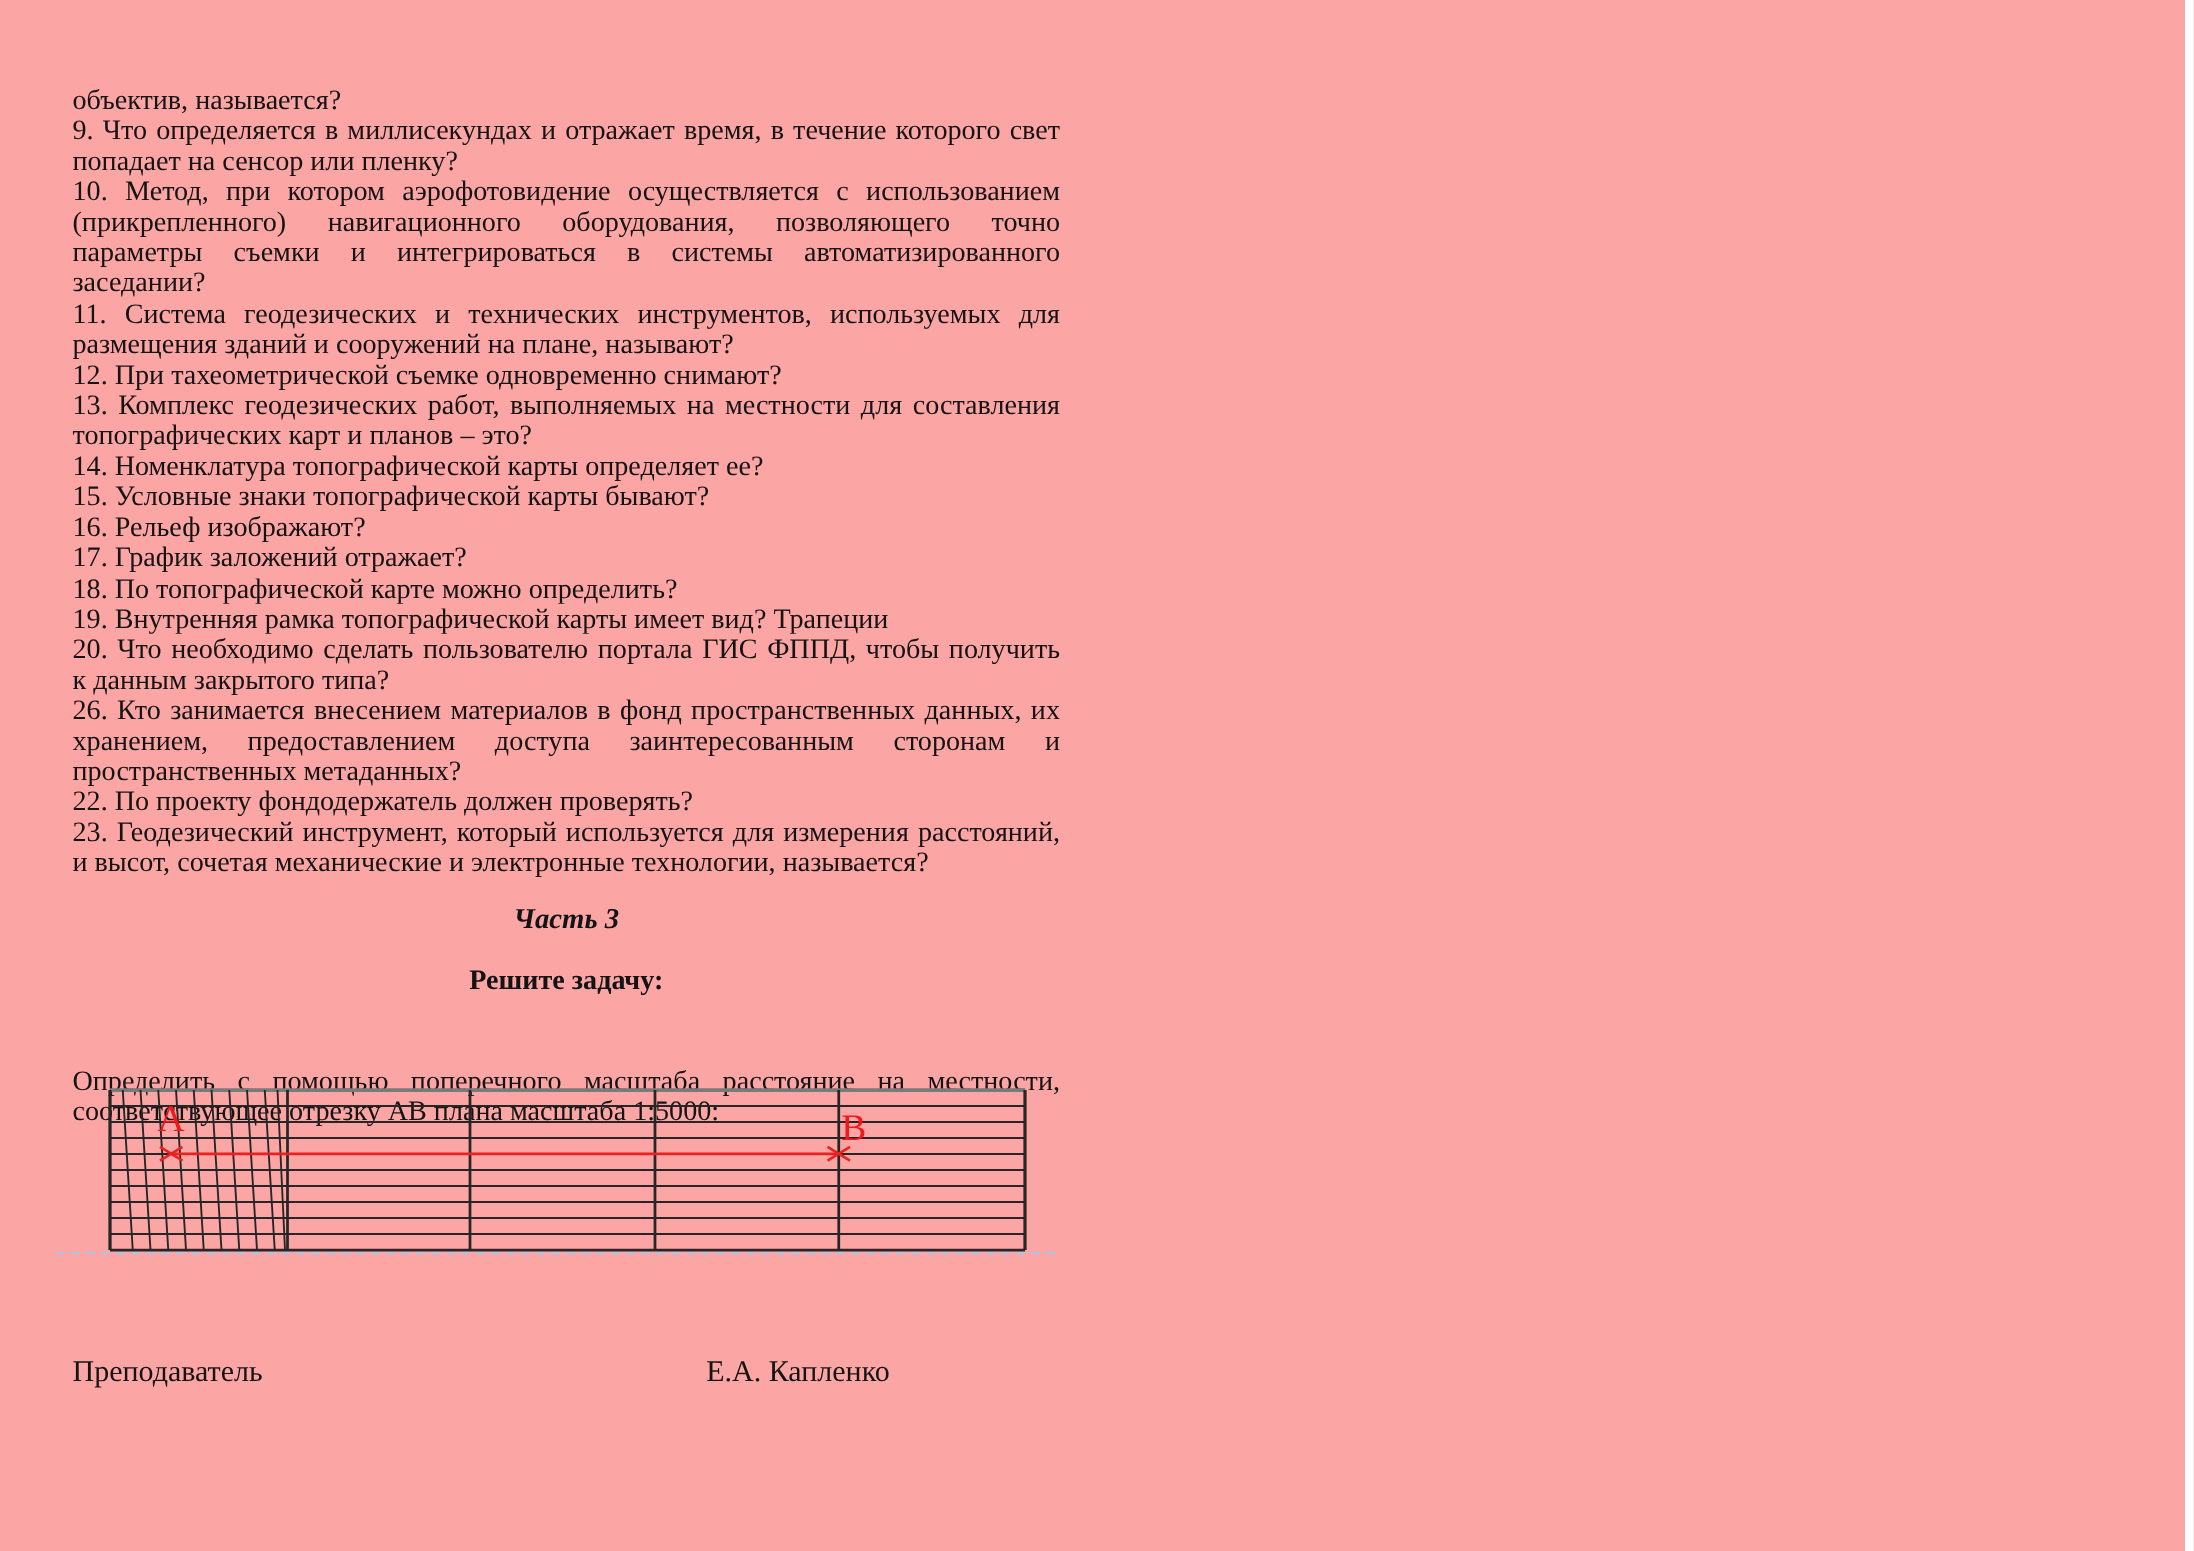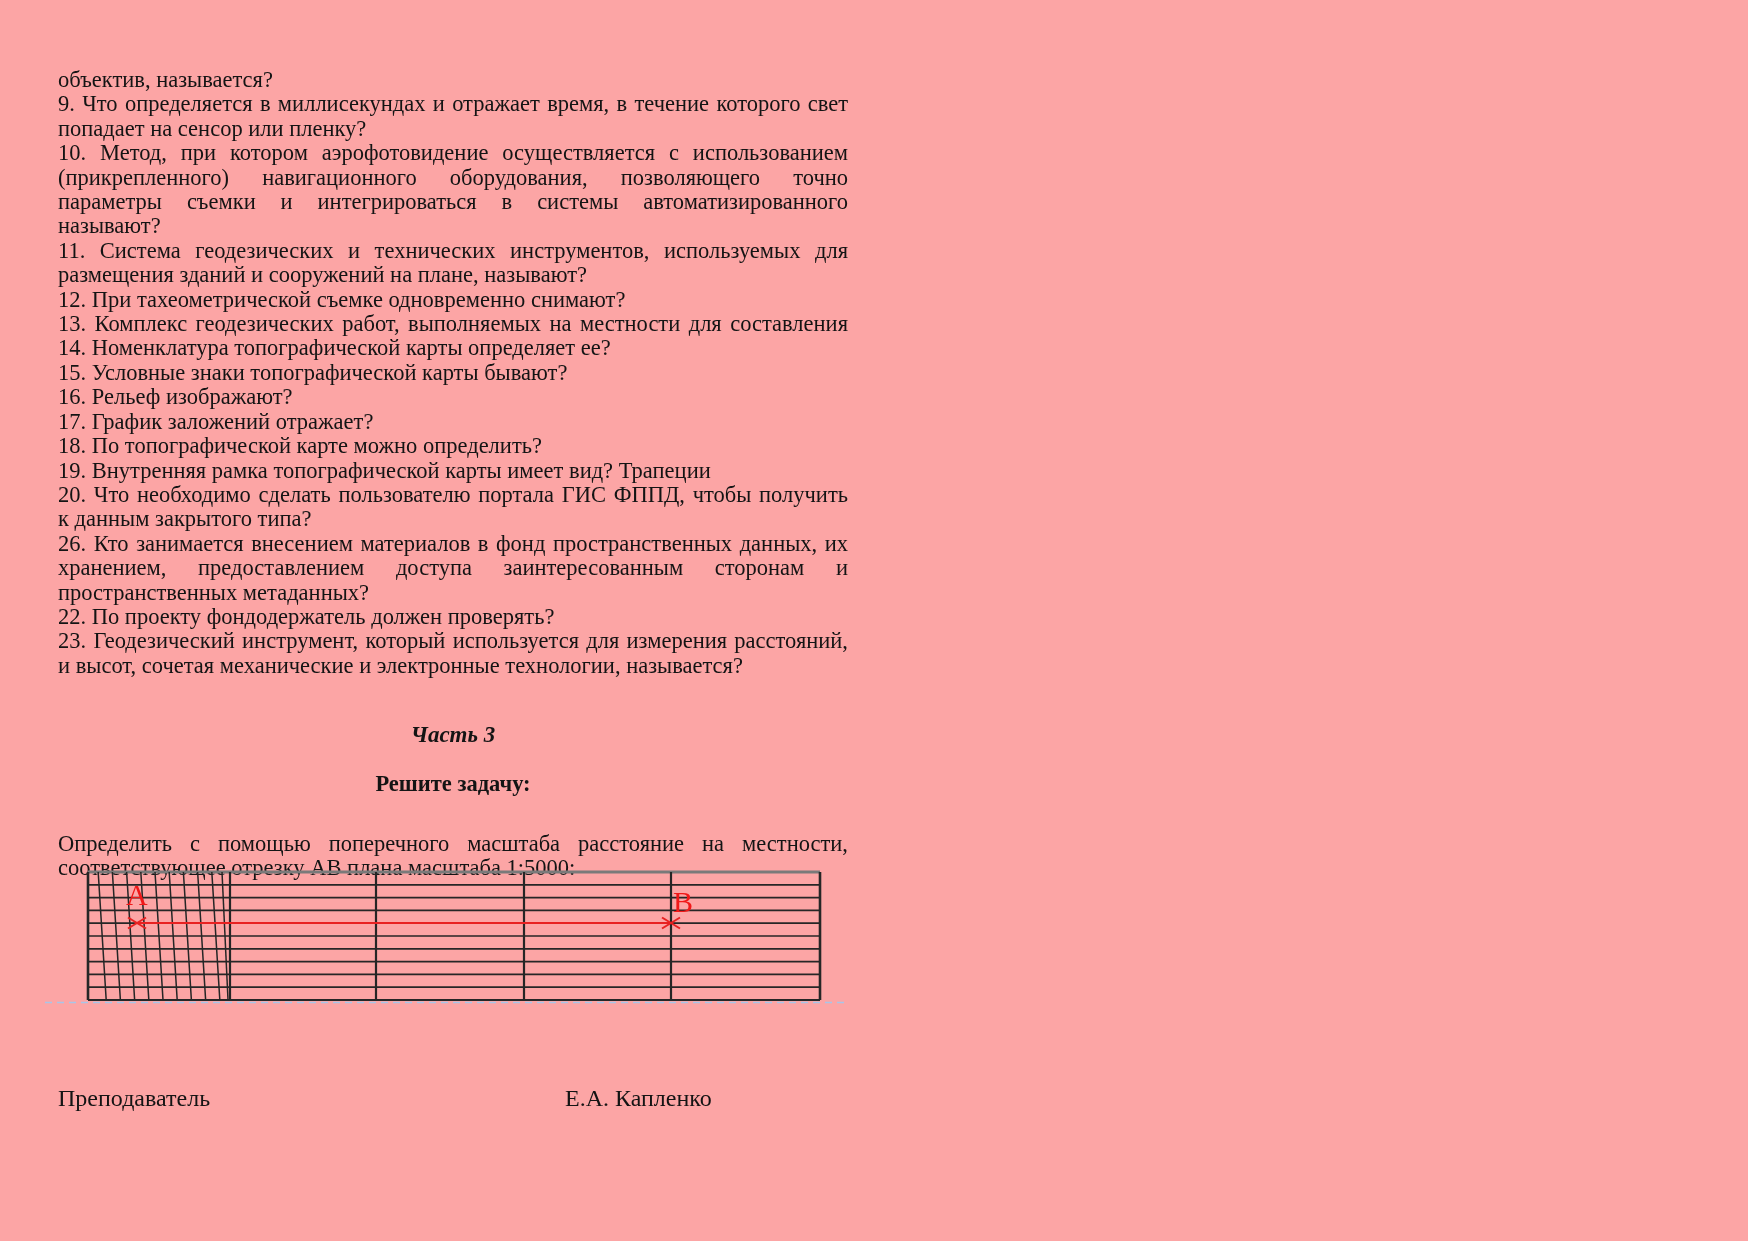--- a/index.html
+++ b/index.html
@@ -24,46 +24,47 @@
 
 <div class="page">
 
   <div class="col" style="top:68px;">
       <div class="tline">объектив, называется?</div>
       <div class="tline just">9. Что определяется в миллисекундах и отражает время, в течение которого свет</div>
       <div class="tline">попадает на сенсор или пленку?</div>
       <div class="tline just">10. Метод, при котором аэрофотовидение осуществляется с использованием накидного</div>
       <div class="tline just">(прикрепленного) навигационного оборудования, позволяющего точно контролировать</div>
       <div class="tline just">параметры съемки и интегрироваться в системы автоматизированного управления,</div>
-      <div class="tline">называют?</div>
+      <div class="tline">заседании?</div>
       <div class="tline just">11. Система геодезических и технических инструментов, используемых для точного</div>
       <div class="tline">размещения зданий и сооружений на плане, называют?</div>
       <div class="tline">12. При тахеометрической съемке одновременно снимают?</div>
       <div class="tline just">13. Комплекс геодезических работ, выполняемых на местности для составления</div>
+      <div class="tline">топографических карт и планов – это?</div>
       <div class="tline">14. Номенклатура топографической карты определяет ее?</div>
       <div class="tline">15. Условные знаки топографической карты бывают?</div>
       <div class="tline">16. Рельеф изображают?</div>
       <div class="tline">17. График заложений отражает?</div>
       <div class="tline">18. По топографической карте можно определить?</div>
       <div class="tline">19. Внутренняя рамка топографической карты имеет вид? Трапеции</div>
       <div class="tline just">20. Что необходимо сделать пользователю портала ГИС ФППД, чтобы получить доступ</div>
       <div class="tline">к данным закрытого типа?</div>
       <div class="tline just">26. Кто занимается внесением материалов в фонд пространственных данных, их</div>
       <div class="tline just">хранением, предоставлением доступа заинтересованным сторонам и формированием</div>
       <div class="tline">пространственных метаданных?</div>
       <div class="tline">22. По проекту фондодержатель должен проверять?</div>
       <div class="tline just">23. Геодезический инструмент, который используется для измерения расстояний, углов</div>
       <div class="tline">и высот, сочетая механические и электронные технологии, называется?</div>
     </div>
 
   <div class="heading-center" style="top:722px;font-style:italic;">Часть 3</div>
 
   <div class="heading-left" style="top:771px;">Решите задачу:</div>
 
-  <div class="col" style="top:832px;">
+  <div class="col" style="top:853px;">
       <div class="tline just">Определить с помощью поперечного масштаба расстояние на местности,</div>
       <div class="tline">соответствующее отрезку АВ плана масштаба 1:5000:</div>
     </div>
 
   <svg style="position:absolute;left:40px;top:860px;" width="830" height="150" viewBox="0 0 830 150">
     <g stroke="#262626" fill="none">
 
       <line x1="48" y1="12" x2="780" y2="12" stroke="#7a7a7a" stroke-width="3"></line>
       <line x1="48" y1="24.8" x2="780" y2="24.8" stroke-width="1.7"></line>
       <line x1="48" y1="37.6" x2="780" y2="37.6" stroke-width="1.7"></line>

